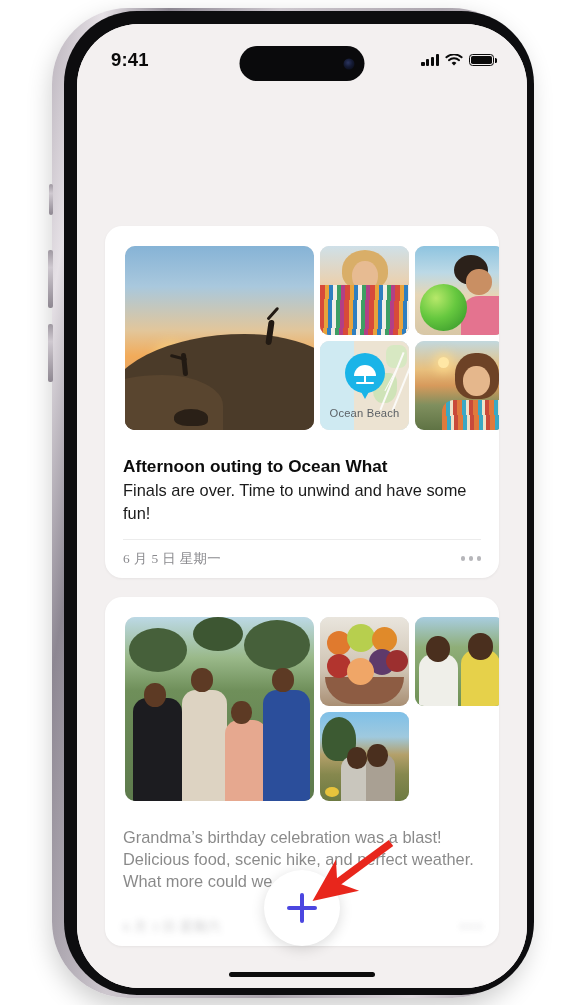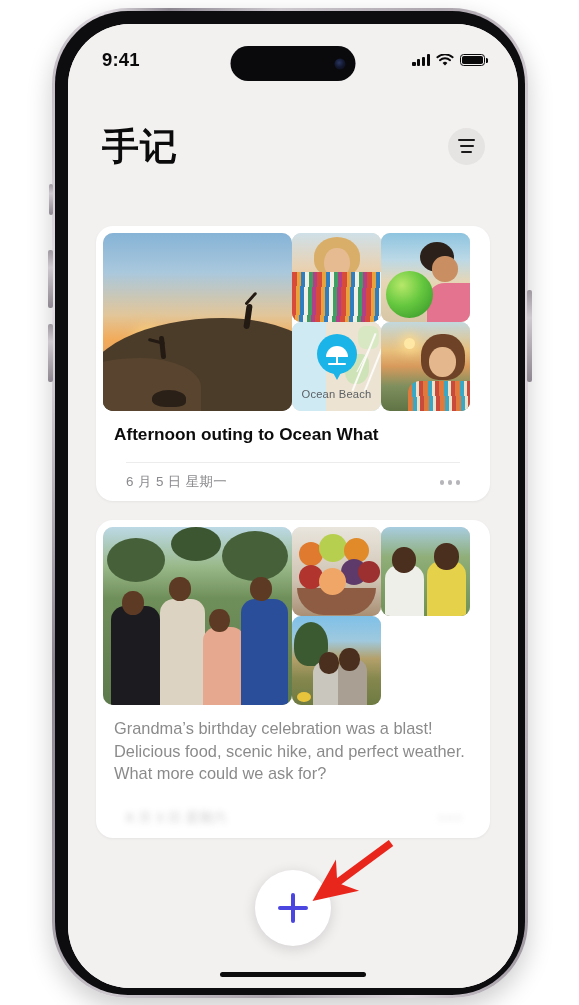--- a/index.html
+++ b/index.html
@@ -15,21 +15,21 @@
   .phone-outer {
     position: absolute;
     left: 52px; top: 8px;
     width: 476px; height: 990px;
     border-radius: 76px;
     background: linear-gradient(100deg,#b9b2bb 0%, #e6e1e6 8%, #8d8792 18%, #cdc7ce 35%, #aba4ad 60%, #ded8de 82%, #9b949d 100%);
     box-shadow: 0 10px 26px rgba(0,0,0,0.20);
     overflow: visible;
   }
   .phone-band {
-    position: absolute; left: 3px; top: 3px;
+    position: absolute; left: 12px; top: 3px;
     width: 470px; height: 984px;
     border-radius: 73px;
     background: #0d0d0f;
   }
   .phone-screen {
     position: absolute; left: 13px; top: 13px;
     width: 450px; height: 964px;
     border-radius: 62px;
     background: #f3f0f0;
     overflow: hidden;
@@ -92,33 +92,33 @@
   .filter-btn span:nth-child(3){ width: 10.5px; }
 
   .feed { position: absolute; left: 0; top: 202px; width: 450px; height: 762px; padding: 0 28px; }
 
   .card {
     width: 394px; background: #ffffff; border-radius: 17px; overflow: hidden;
     box-shadow: 0 1px 3px rgba(0,0,0,0.055);
     margin-bottom: 19px;
   }
   .grid {
-    padding: 7px; display: grid; 
+    padding: 20px; display: grid; gap: 6px;
     grid-template-columns: 189px 89px 89px;
     grid-template-rows: 89px 89px;
   }
   .tile { border-radius: 9px; overflow: hidden; position: relative; background: #ddd; }
   .tile.big { grid-row: span 2; border-radius: 10px; }
 
   .card-body { padding: 5px 18px 15px; }
   .card-title { font-size: 17.2px; font-weight: 700; color: #0c0c0c; line-height: 1.3; margin-bottom: 2px; }
   .card-text { font-size: 16.4px; color: #1b1b1b; line-height: 1.35; }
   .card-foot {
-    border-top: 1px solid #ececec; height: 39px; margin: 0 30px;
-    display: flex; align-items: center; justify-content: space-between;
+    border-top: 1px solid #ececec; height: 39px; margin: 0 18px;
+    display: flex; align-items: center; justify-content: space-between; font-family: Liberation Serif, serif;
   }
   .card-date { font-size: 13.4px; color: #8a8a8e; letter-spacing: .4px; }
   .dots { display: flex; gap: 3.5px; }
   .dots i { width: 4.4px; height: 4.4px; border-radius: 50%; background: #b6b6ba; display:block; }
 
   
   .card.faded .card-foot { border-top: none; }
   .card.faded .card-text { color: #2a2a2a; }
   .fade-text { opacity: .55; }
   .blurred { filter: blur(3.2px); opacity: .45; }
@@ -296,28 +296,20 @@
               </svg>
               <div class="batt">
                   <i></i>
                 </div>
             </div>
           </div>
           <div class="island">
             <div class="cam"></div>
           </div>
 
-          <div class="header">
-            <div class="page-title">手记</div>
-            <button class="filter-btn">
-              <span></span>
-                <span></span>
-                <span></span>
-            </button>
-          </div>
 
           <div class="feed">
 
             <div class="card">
               <div class="grid">
 
                 <div class="tile big">
                   <div class="ph ph-sunset">
                     <div class="sun"></div>
                     <div class="dune"></div>
@@ -374,20 +366,21 @@
                       <div class="sun2"></div>
                       <div class="hair3"></div>
                       <div class="face3"></div>
                       <div class="scarf"></div>
                     </div>
                 </div>
               </div>
 
               <div class="card-body">
                 <div class="card-title">Afternoon outing to Ocean What</div>
+                <div class="card-text">Finals are over. Time to unwind and have some fun!</div>
               </div>
 
               <div class="card-foot">
                 <div class="card-date">6 月 5 日 星期一</div>
                 <div class="dots">
                     <i></i>
                     <i></i>
                     <i></i>
                   </div>
               </div>

